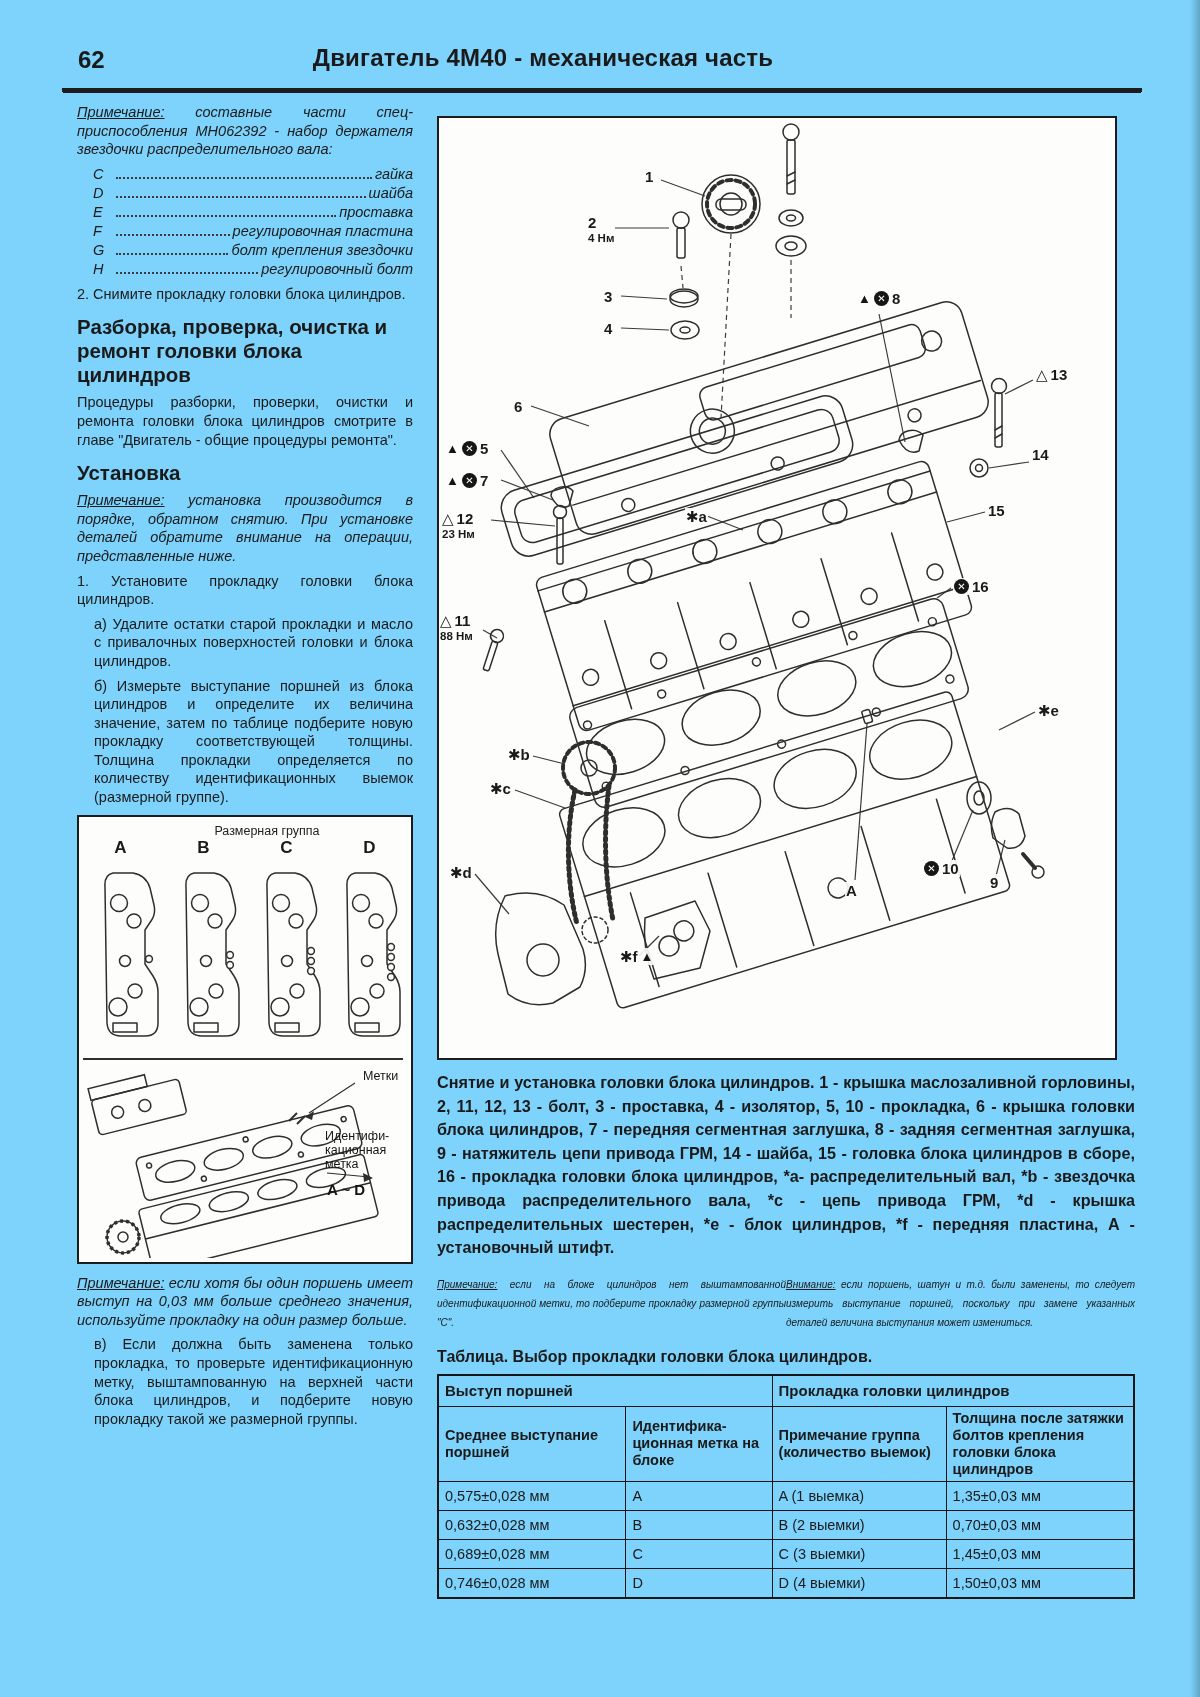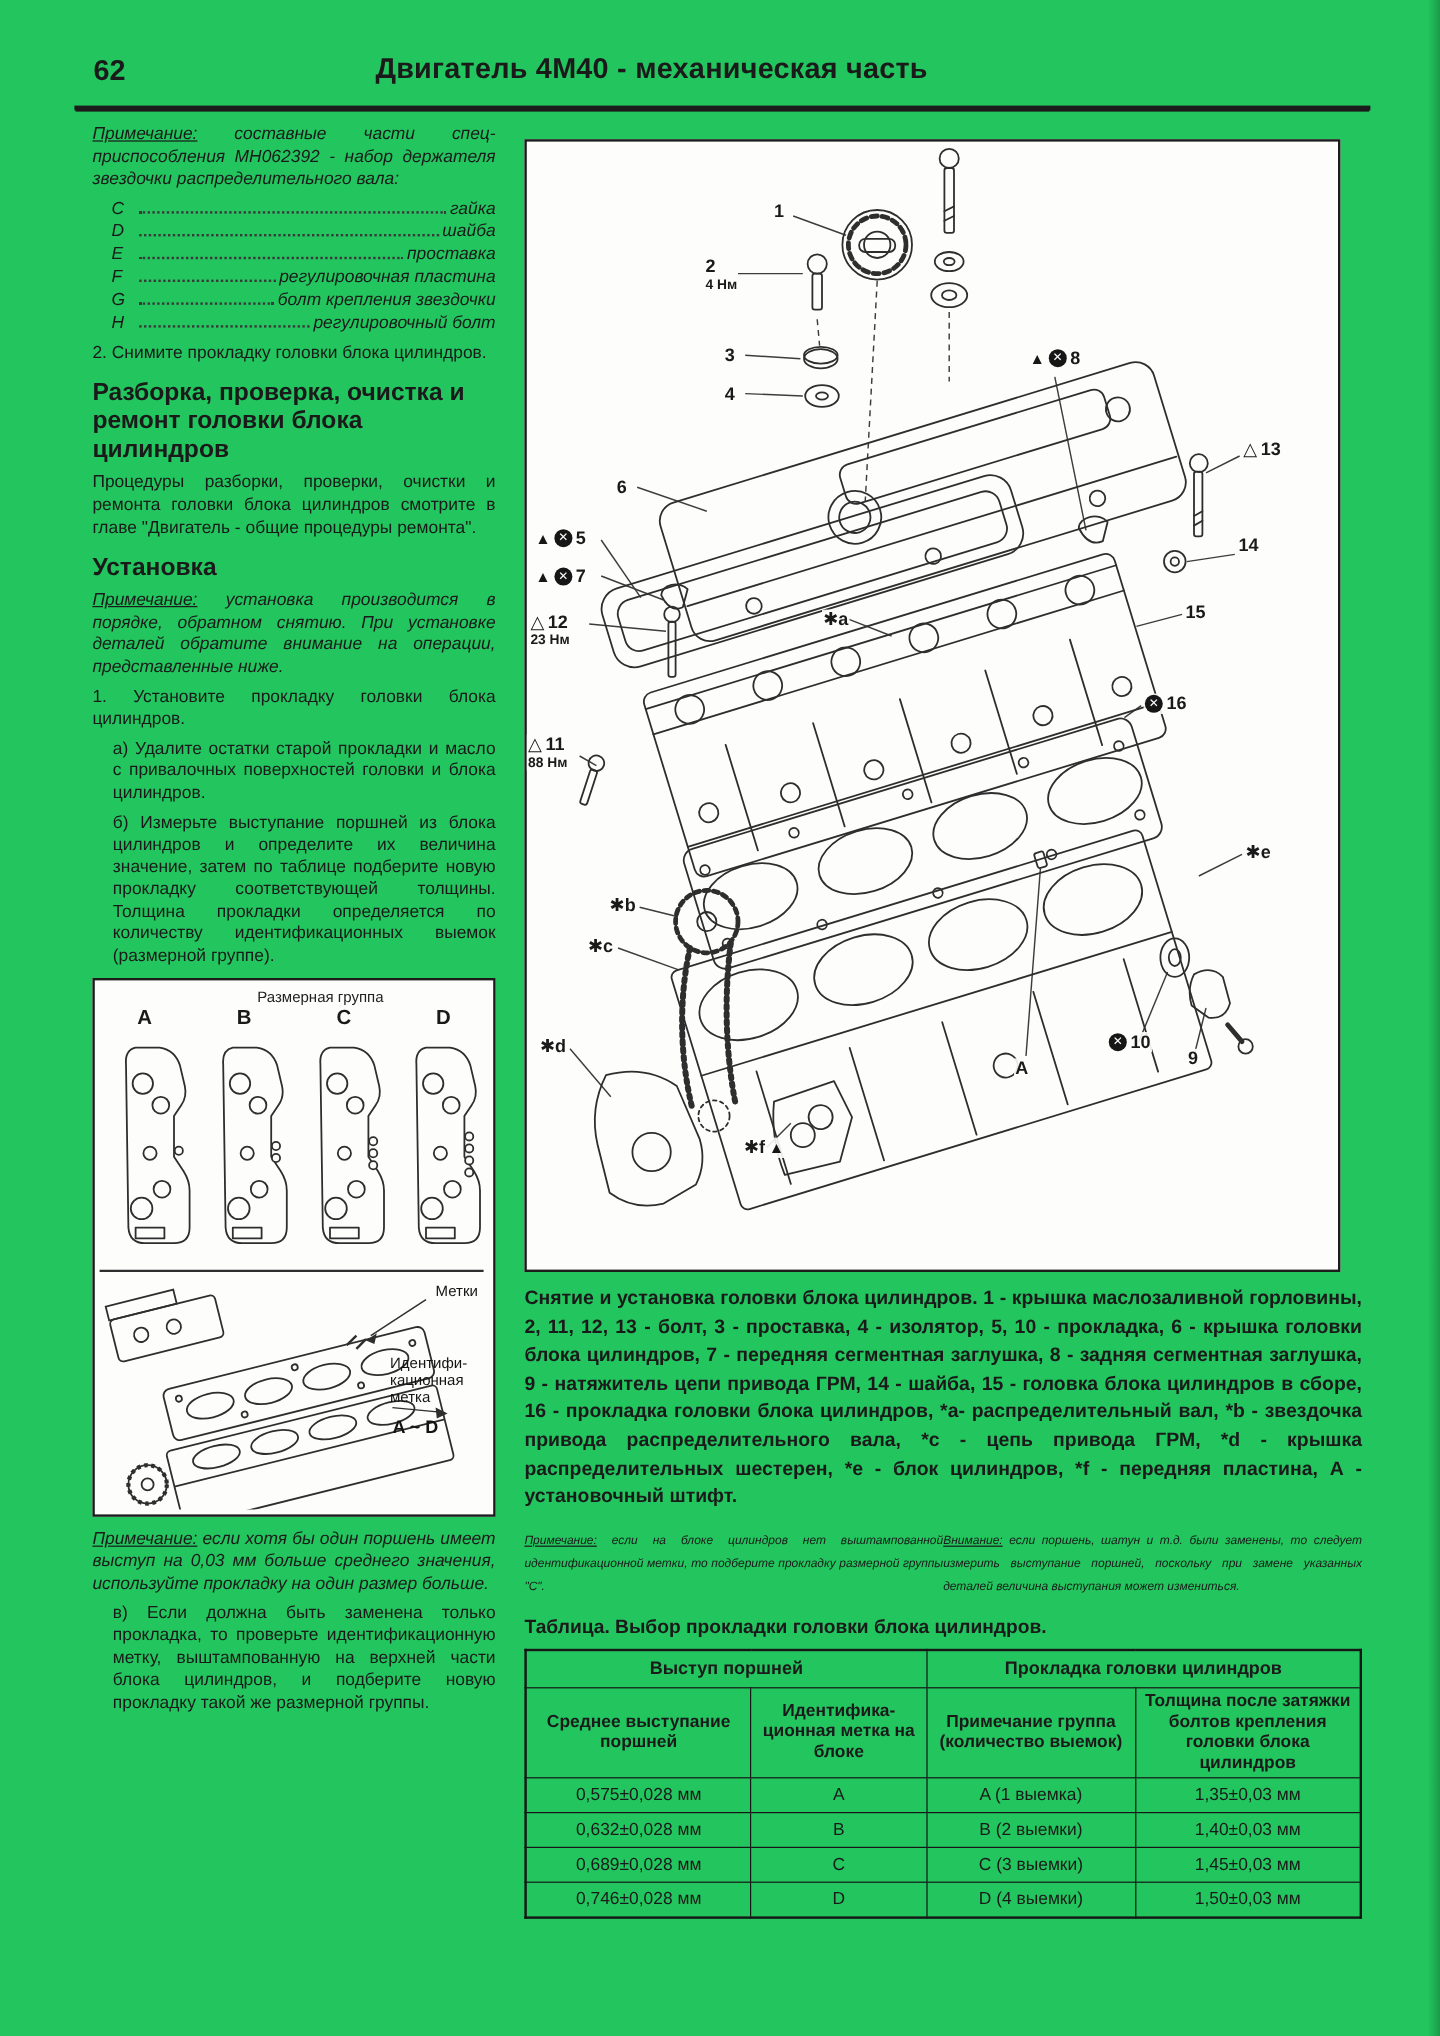--- a/index.html
+++ b/index.html
@@ -1,17 +1,17 @@
 <!DOCTYPE html>
 <html><head>
 <meta charset="utf-8">
 <style>
   html,body{margin:0;padding:0;}
   body{background:#9a9a9a;font-family:"Liberation Sans","DejaVu Sans",sans-serif;}
-  .page{position:relative;width:1200px;height:1697px;background:#22c55e;color:#1a1a1a;overflow:hidden;margin:0 auto;}
+  .page{position:relative;width:1200px;height:1697px;background:#7dd3fc;color:#1a1a1a;overflow:hidden;margin:0 auto;}
   .scan-edge{position:absolute;right:0;top:0;width:10px;height:100%;background:linear-gradient(90deg,rgba(0,0,0,0),rgba(0,0,0,0.22));}
 
   
   .page-header{position:absolute;top:44px;left:76px;right:70px;height:36px;}
   .page-num{position:absolute;left:2px;top:2px;font-size:24px;font-weight:800;}
   .page-title{position:absolute;left:-10px;right:110px;text-align:center;font-size:24px;font-weight:800;letter-spacing:.2px;}
   .header-rule{position:absolute;top:88px;left:62px;right:58px;border-top:4px solid #1c1c1c;box-shadow:0 2px 0 -1px #1c1c1c;}
 
   
   .col-left{position:absolute;left:77px;top:103px;width:336px;font-size:14.5px;line-height:18.6px;text-align:justify;}
@@ -46,21 +46,21 @@
   .csub{font-size:11.5px;font-weight:700;margin-top:1px;}
   .icx{display:inline-block;width:15px;height:15px;border-radius:50%;background:#161616;color:#fff;font-size:10px;line-height:15px;text-align:center;font-weight:700;}
   .ictri{font-size:13px;line-height:13px;color:#161616;}
   .icflag{font-size:15px;line-height:15px;font-weight:800;color:#161616;}
 
   .caption{width:698px;font-size:16.2px;line-height:23.6px;font-weight:700;text-align:justify;margin:11px 0 0;}
   .notes-row{display:flex;width:698px;margin-top:15px;font-size:10px;line-height:19px;text-align:justify;}
   .note-col{flex:1;}
   .table-title{width:698px;font-size:16px;font-weight:800;margin:16px 0 8px;}
   table.gt{width:698px;border-collapse:collapse;border:2.5px solid #161616;font-size:14.5px;}
-  table.gt th,table.gt td{border:1.6px solid #161616;text-align:center;vertical-align:middle;padding:3px 6px;}
+  table.gt th,table.gt td{border:1.6px solid #161616;text-align:left;vertical-align:middle;padding:3px 6px;}
   table.gt .gh{font-weight:800;font-size:15px;height:24px;}
   table.gt .ch{font-weight:800;line-height:17px;}
   table.gt td{height:22px;}
   table.gt .ch:nth-child(1),table.gt td:nth-child(1){width:27%;}
   table.gt .ch:nth-child(2),table.gt td:nth-child(2){width:21%;}
   table.gt .ch:nth-child(3),table.gt td:nth-child(3){width:25%;}
   table.gt .ch:nth-child(4),table.gt td:nth-child(4){width:27%;}
 </style>
 </head>
 <body>
@@ -547,21 +547,21 @@
           <tr>
             <td>0,575±0,028 мм</td>
             <td>A</td>
             <td>A (1 выемка)</td>
             <td>1,35±0,03 мм</td>
           </tr>
           <tr>
             <td>0,632±0,028 мм</td>
             <td>B</td>
             <td>B (2 выемки)</td>
-            <td>1,40±0,03 мм</td>
+            <td>0,70±0,03 мм</td>
           </tr>
           <tr>
             <td>0,689±0,028 мм</td>
             <td>C</td>
             <td>C (3 выемки)</td>
             <td>1,45±0,03 мм</td>
           </tr>
           <tr>
             <td>0,746±0,028 мм</td>
             <td>D</td>

